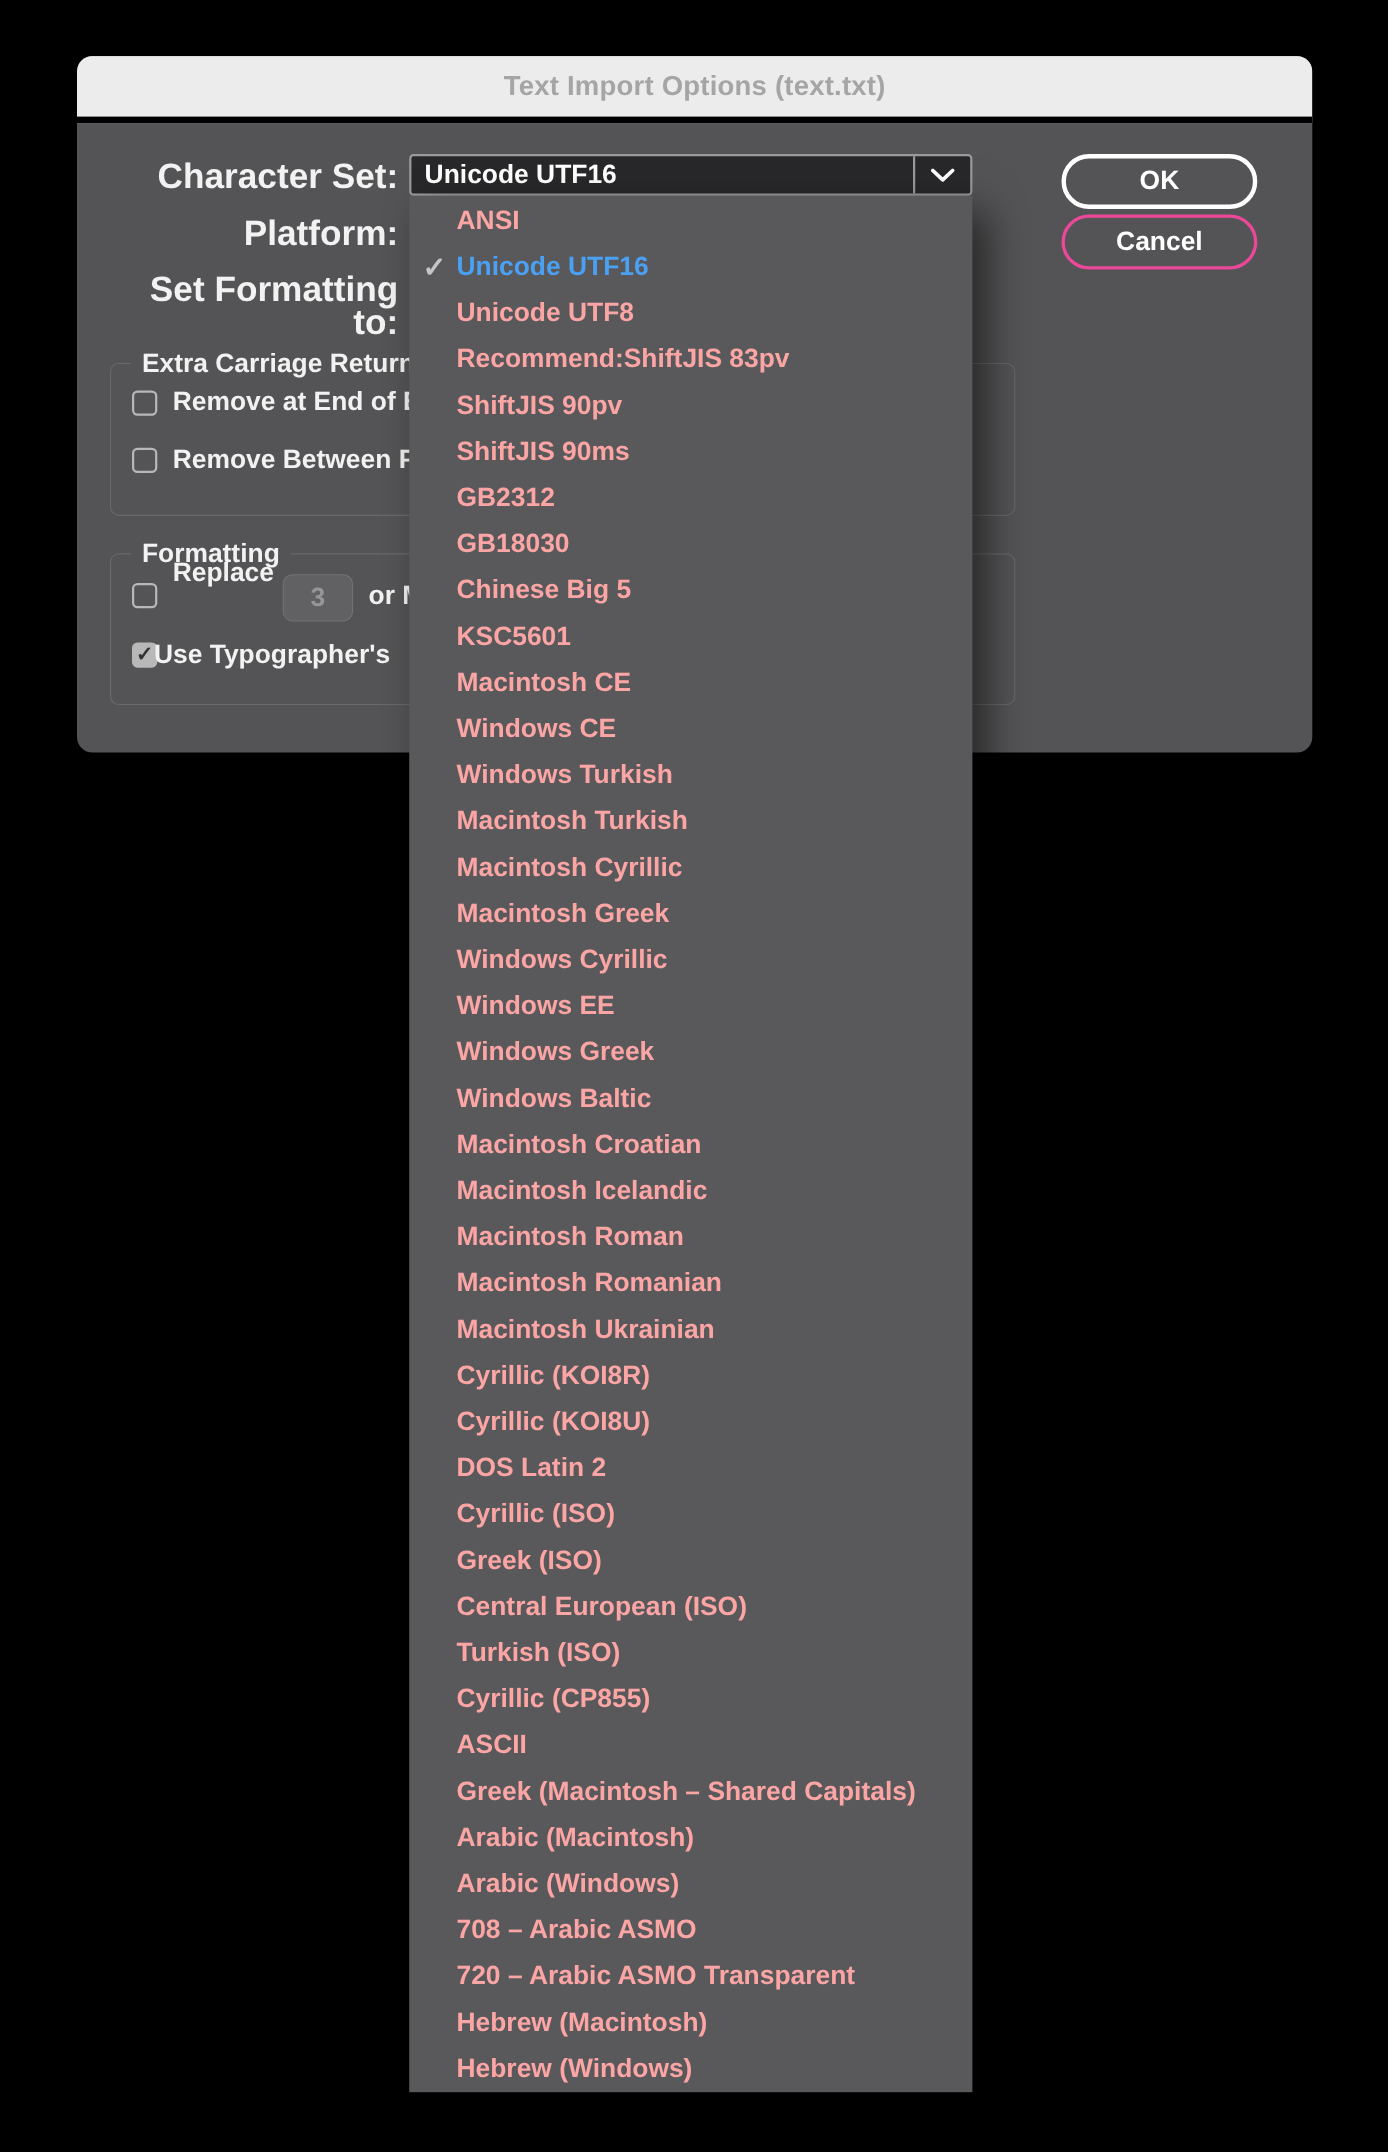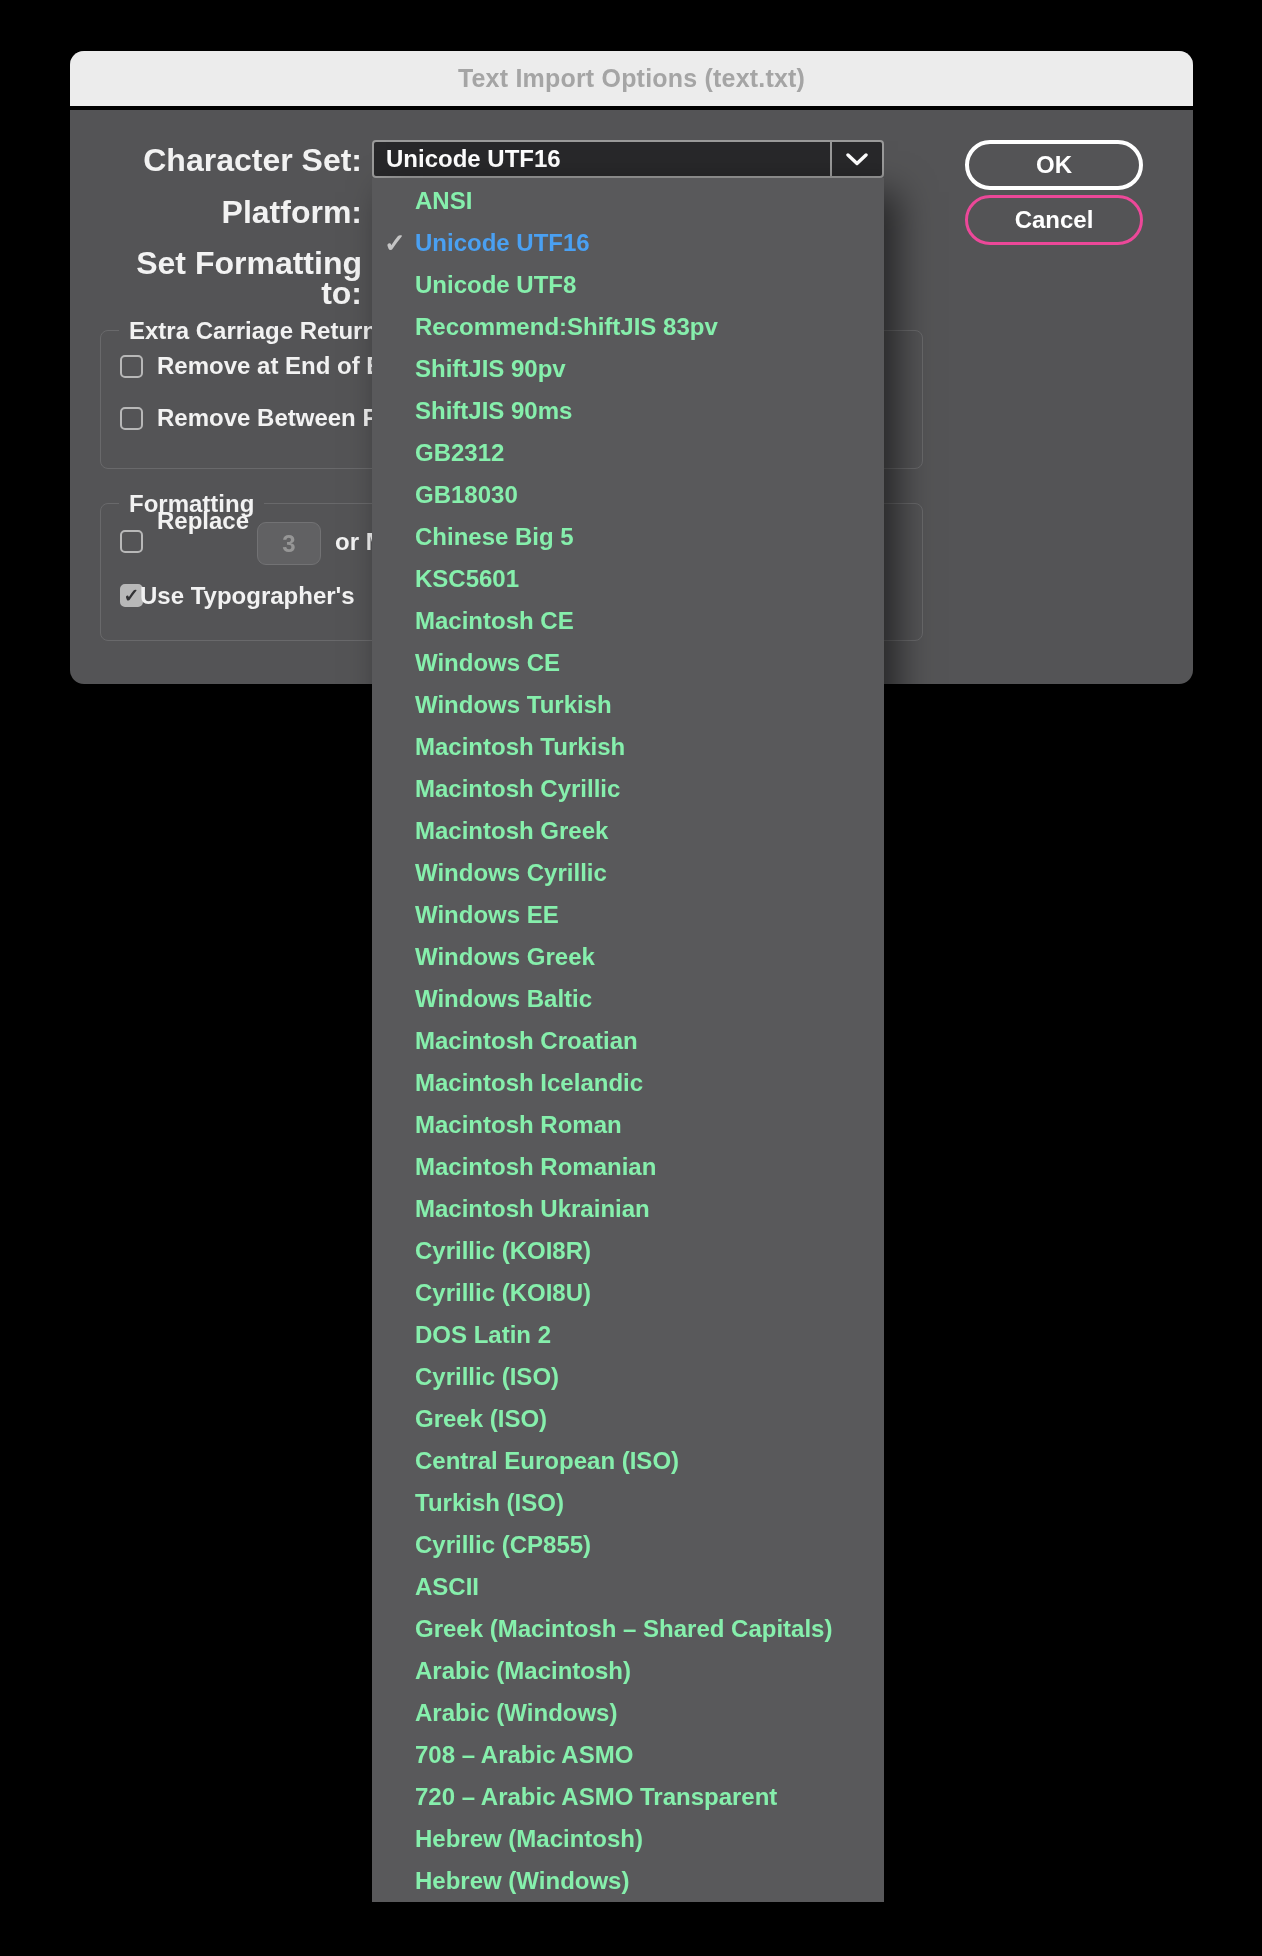--- a/index.html
+++ b/index.html
@@ -7,21 +7,21 @@
     position:relative;width:1262px;height:1956px;background:#000;overflow:hidden;
     font-family:"Liberation Sans", sans-serif;
   }
   
   .dialog{
     position:absolute;left:70px;top:51px;width:1123px;height:633px;
     background:#545456;border-radius:14px;overflow:hidden;
   }
   .titlebar{
     position:absolute;left:0;top:0;width:100%;height:55px;
-    background:#ececec;border-bottom:4px solid #000000;
+    background:#ececec;border-bottom:6px solid #000000;
     display:flex;align-items:center;justify-content:center;
   }
   .titlebar .title{
     color:#a5a5a5;font-size:25px;font-weight:bold;letter-spacing:.2px;
   }
   .field-label{
     position:absolute;left:30px;width:262px;text-align:right;
     color:#f2f2f2;font-size:32px;font-weight:bold;line-height:30px;
   }
   
@@ -78,21 +78,21 @@
     color:#969696;font-size:24px;font-weight:bold;display:flex;align-items:center;justify-content:center;
   }
   
   .menu{
     position:absolute;left:372px;top:178px;width:512px;height:1724px;
     background:#59595b;box-shadow:14px 14px 34px rgba(0,0,0,.55);
     padding-top:2px;box-sizing:border-box;z-index:10;
   }
   .menu-item{
     position:relative;height:42px;line-height:42px;padding-left:43px;
-    color:#86efac;font-size:24px;font-weight:bold;white-space:nowrap;cursor:default;
+    color:#fca5a5;font-size:24px;font-weight:bold;white-space:nowrap;cursor:default;
   }
   .menu-item .check{
     display:none;position:absolute;left:6px;top:0;width:34px;text-align:center;
     color:#c5c5c5;font-size:26px;font-weight:bold;
   }
   .menu-item.selected{color:#4aa0f2;}
   .menu-item.selected .check{display:block;}
 </style>
 </head>
 <body>

